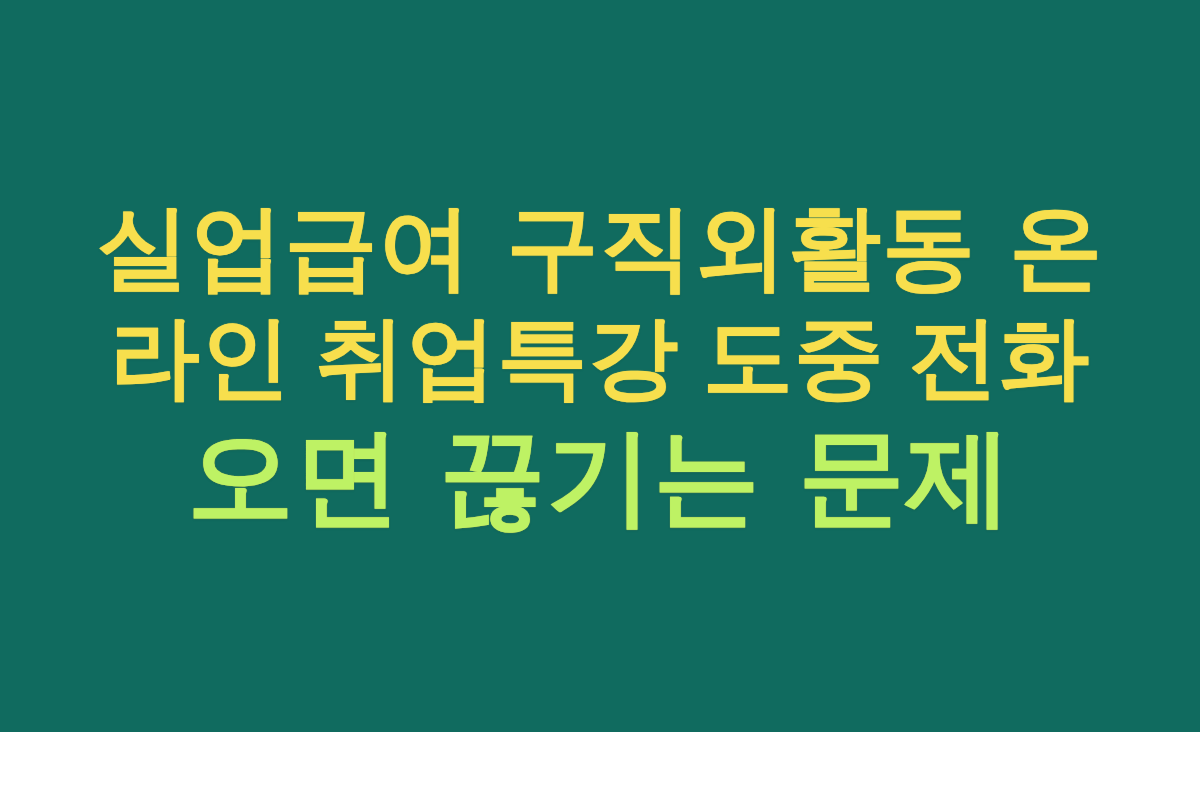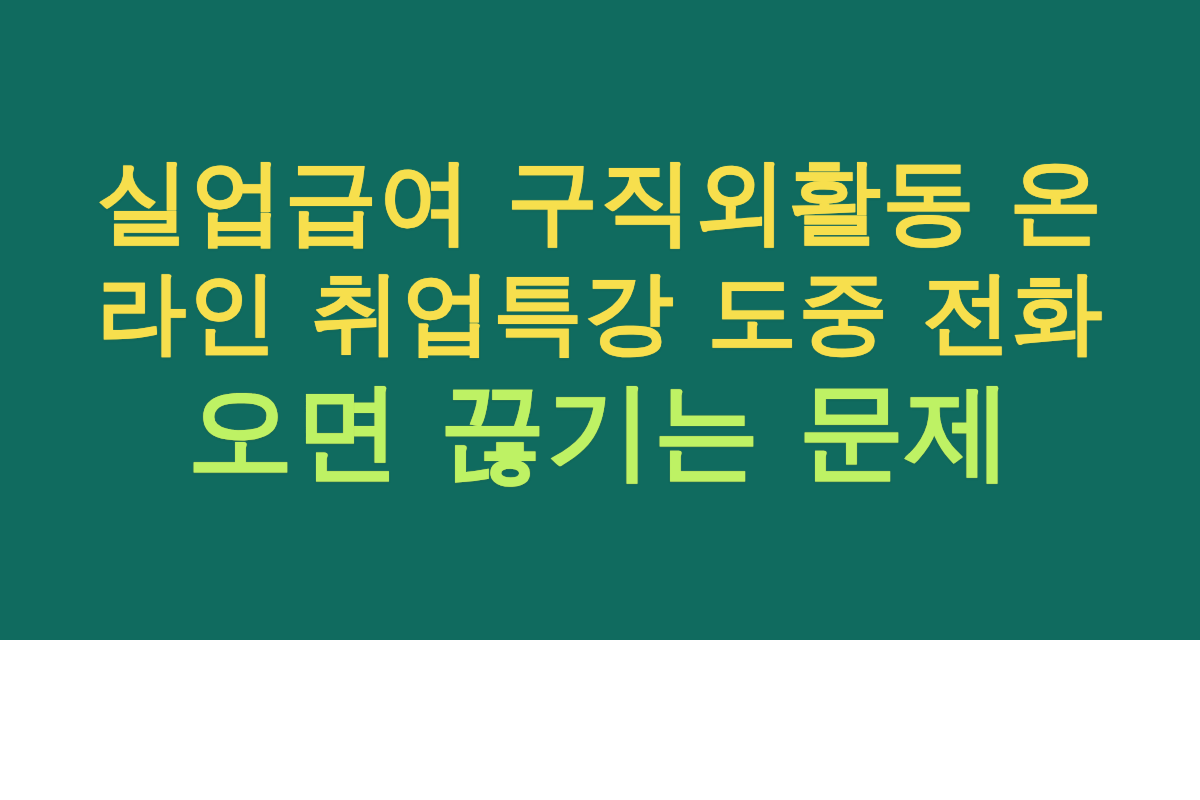--- a/index.html
+++ b/index.html
@@ -11,21 +11,21 @@
   body {
     width: 1200px;
     height: 800px;
     overflow: hidden;
     font-family: "DejaVu Sans", "Liberation Sans", sans-serif;
   }
 
   #card {
     position: relative;
     width: 1200px;
-    height: 640px;
+    height: 732px;
     box-sizing: border-box;
     display: flex;
     flex-direction: column;
     align-items: center;
     justify-content: center;
     background: #106B5F;
     overflow: hidden;
   }
 
   #headline {
@@ -53,21 +53,21 @@
   }
 
   
   .headline-line {
     text-shadow:
       0 0 1px rgba(247, 223, 77, 0.85),
       0 1px 2px rgba(8, 70, 60, 0.25);
   }
 
   .line-1 { font-size: 106px; }
-  .line-2 { font-size: 106px; }
+  .line-2 { font-size: 106px; font-family: Liberation Serif, serif; }
   .line-3 { font-size: 106px; }
 </style>
 </head>
 <body>
 
 <div id="card" style="background: rgb(16, 107, 95);">
 
   <div id="headline">
 
     <span class="headline-line line-1" style="color: rgb(247, 223, 77); font-size: 93px; line-height: 113px;">실업급여 구직외활동 온</span>

